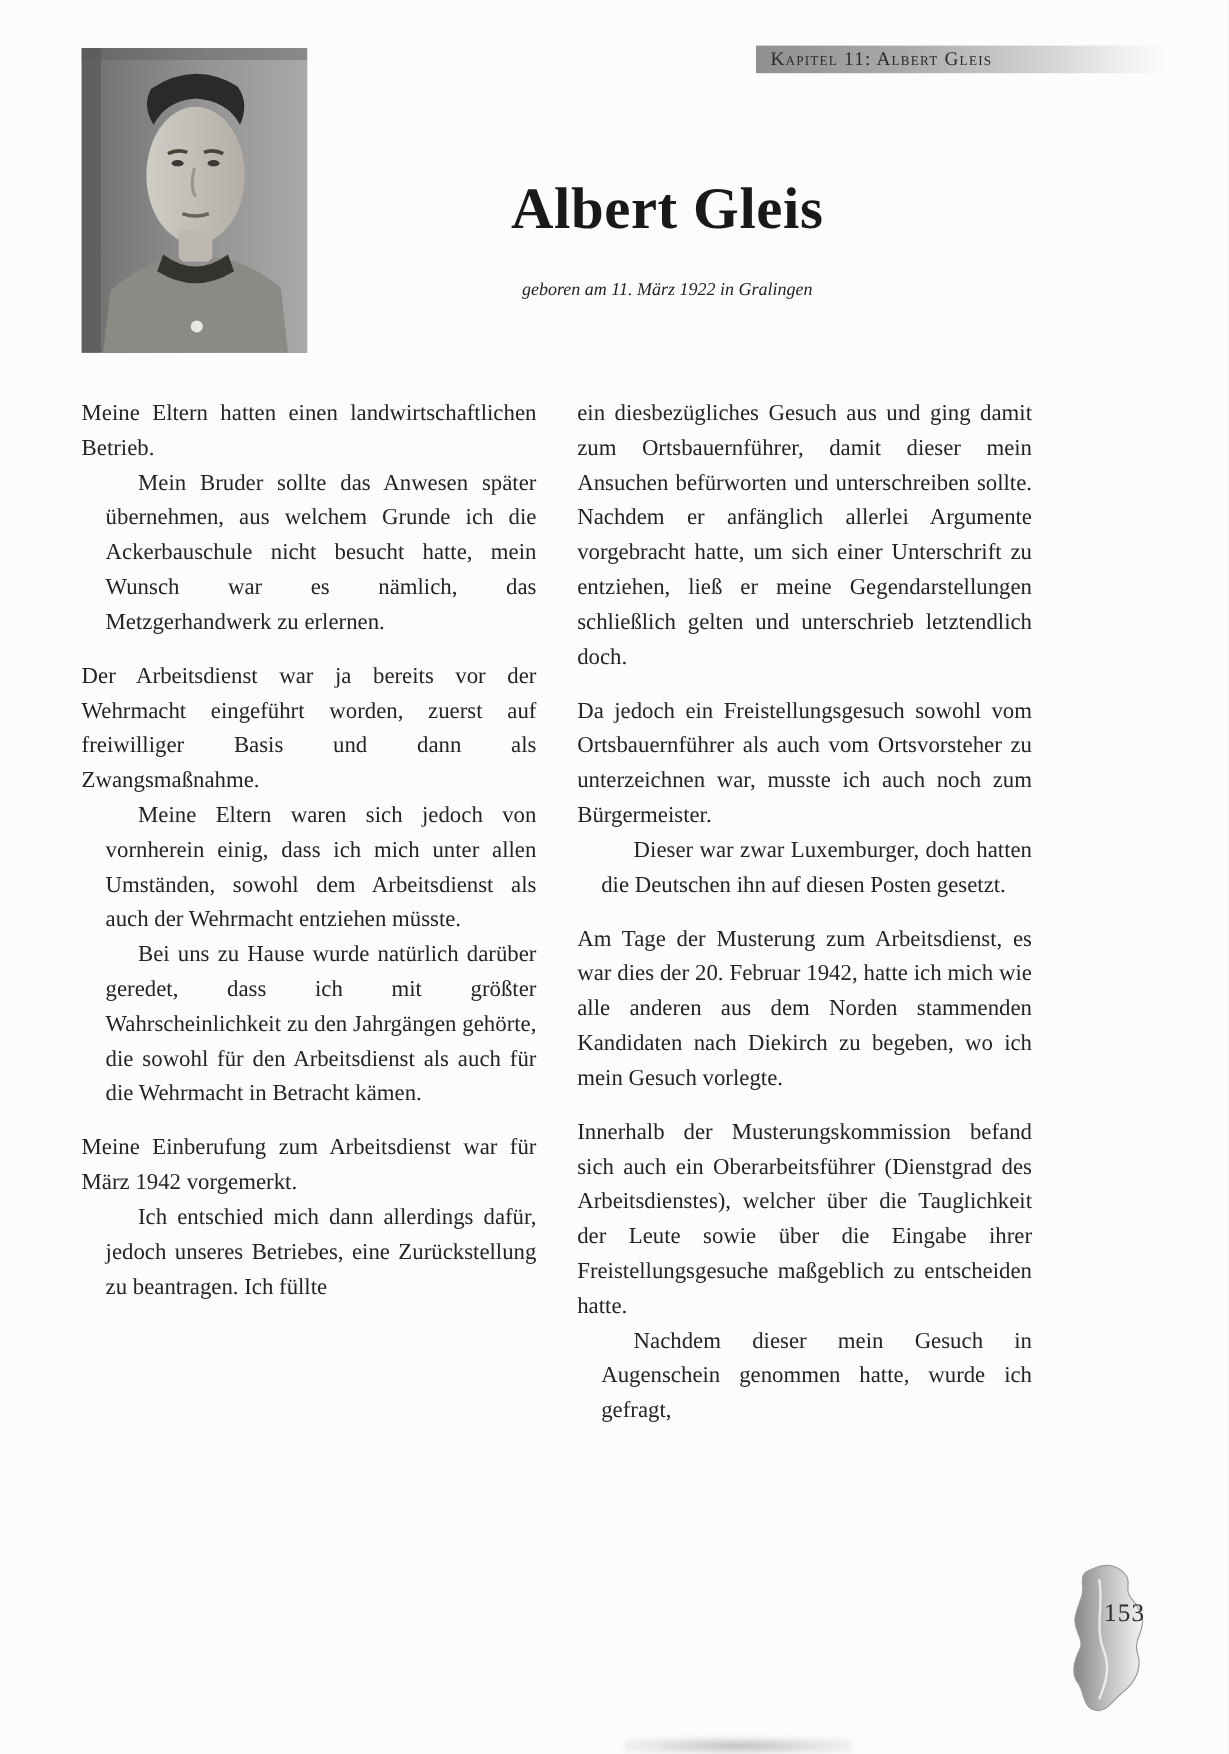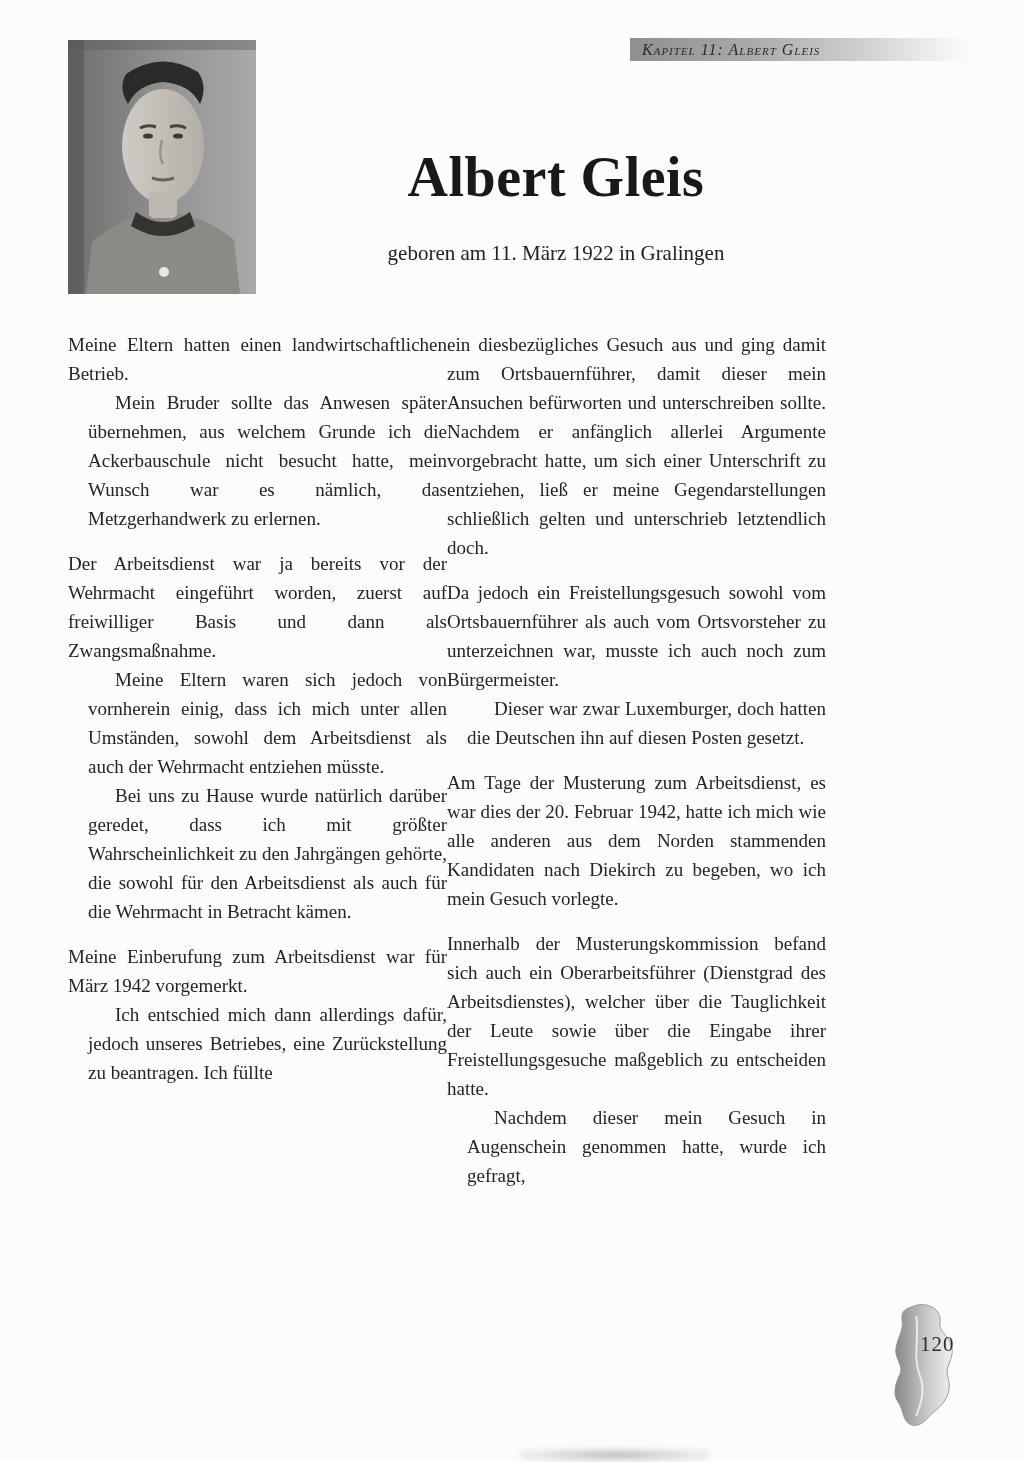--- a/index.html
+++ b/index.html
@@ -21,21 +21,20 @@
     top: 38px;
     width: 342px;
     height: 23px;
     background: linear-gradient(to right, #8f8f8f 0%, #a9a9a9 35%, #d2d2d2 70%, #f3f3f2 92%, #fcfcfb 100%);
     display: flex;
     align-items: center;
     padding-left: 12px;
     box-sizing: border-box;
   }
   .chapter-banner span {
-    font-style: italic;
     font-variant: small-caps;
     font-size: 16px;
     letter-spacing: 1px;
     color: #2b2b2b;
     white-space: nowrap;
   }
 
   
   .portrait {
     position: absolute;
@@ -50,38 +49,40 @@
   
   .title-block {
     position: absolute;
     left: 256px;
     top: 145px;
     width: 600px;
     text-align: center;
   }
   .title-block h1 {
     margin: 0;
-    font-size: 56px;
+    font-size: 49px;
     font-weight: bold;
     letter-spacing: 0.5px;
     color: #191919;
   }
   .title-block .subtitle {
     margin-top: 32px;
-    font-size: 21px;
+    font-style: italic;
+    font-size: 15px;
     color: #222;
   }
 
   
   .columns {
     position: absolute;
     left: 68px;
     top: 330px;
     width: 792px;
     display: flex;
+    gap: 34px;
   }
   .col {
     width: 379px;
     font-size: 19px;
     line-height: 29px;
     text-align: justify;
     color: #242424;
   }
   .col p { margin: 0; }
   .col p.indent { text-indent: 27px; margin-left: 20px; }
@@ -202,18 +203,18 @@
                C 78 58, 68 64, 72 76
                C 76 88, 70 100, 60 108
                C 52 114, 46 126, 36 123
                C 26 120, 28 108, 22 100
                C 16 92, 20 80, 24 72
                C 28 64, 18 56, 20 46
                C 22 34, 28 28, 26 18
                C 25 8, 30 7, 38 4 Z" fill="url(#mapGrad)" stroke="#9a9a9a" stroke-width="1"></path>
       <path d="M 40 14 C 44 34, 36 54, 44 74 C 50 90, 44 104, 40 114" stroke="#ffffff" stroke-width="2" fill="none" opacity="0.7"></path>
     </svg>
-    <span class="pagenum">120</span>
+    <span class="pagenum">153</span>
   </div>
 
   <div class="scan-artifact"></div>
 
 </div>
 
 </body></html>

